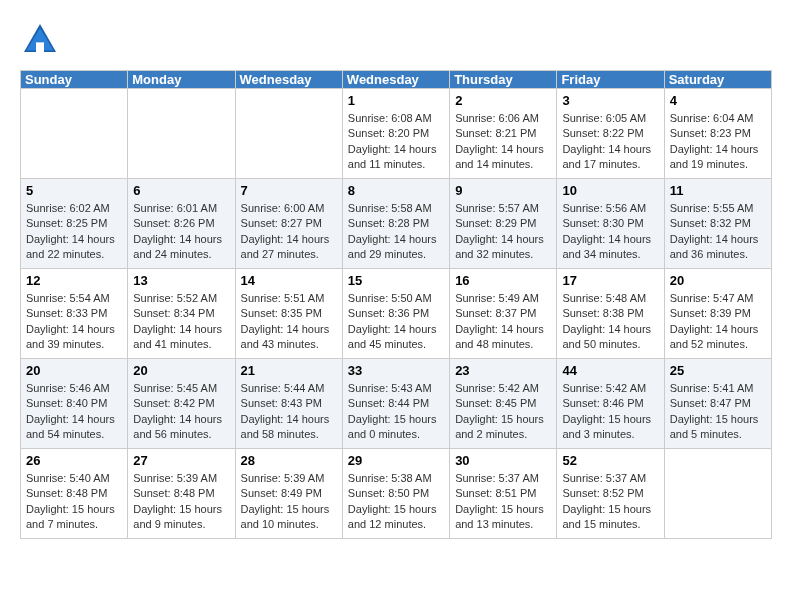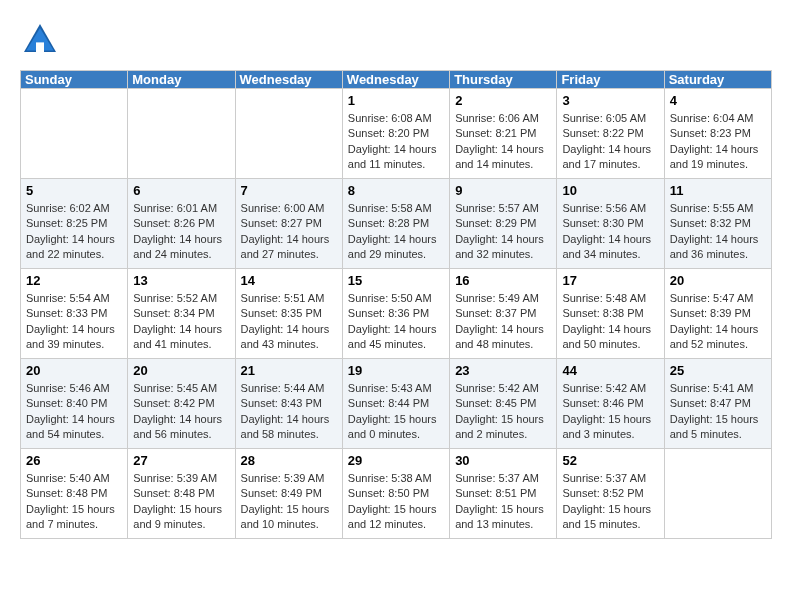--- a/index.html
+++ b/index.html
@@ -206,21 +206,21 @@
         </td>
         <td>
           <div class="day-number">20</div>
           <div class="day-info">Sunrise: 5:45 AM<br>Sunset: 8:42 PM<br>Daylight: 14 hours and 56 minutes.</div>
         </td>
         <td>
           <div class="day-number">21</div>
           <div class="day-info">Sunrise: 5:44 AM<br>Sunset: 8:43 PM<br>Daylight: 14 hours and 58 minutes.</div>
         </td>
         <td>
-          <div class="day-number">19</div>
+          <div class="day-number">33</div>
           <div class="day-info">Sunrise: 5:43 AM<br>Sunset: 8:44 PM<br>Daylight: 15 hours and 0 minutes.</div>
         </td>
         <td>
           <div class="day-number">23</div>
           <div class="day-info">Sunrise: 5:42 AM<br>Sunset: 8:45 PM<br>Daylight: 15 hours and 2 minutes.</div>
         </td>
         <td>
           <div class="day-number">44</div>
           <div class="day-info">Sunrise: 5:42 AM<br>Sunset: 8:46 PM<br>Daylight: 15 hours and 3 minutes.</div>
         </td>

